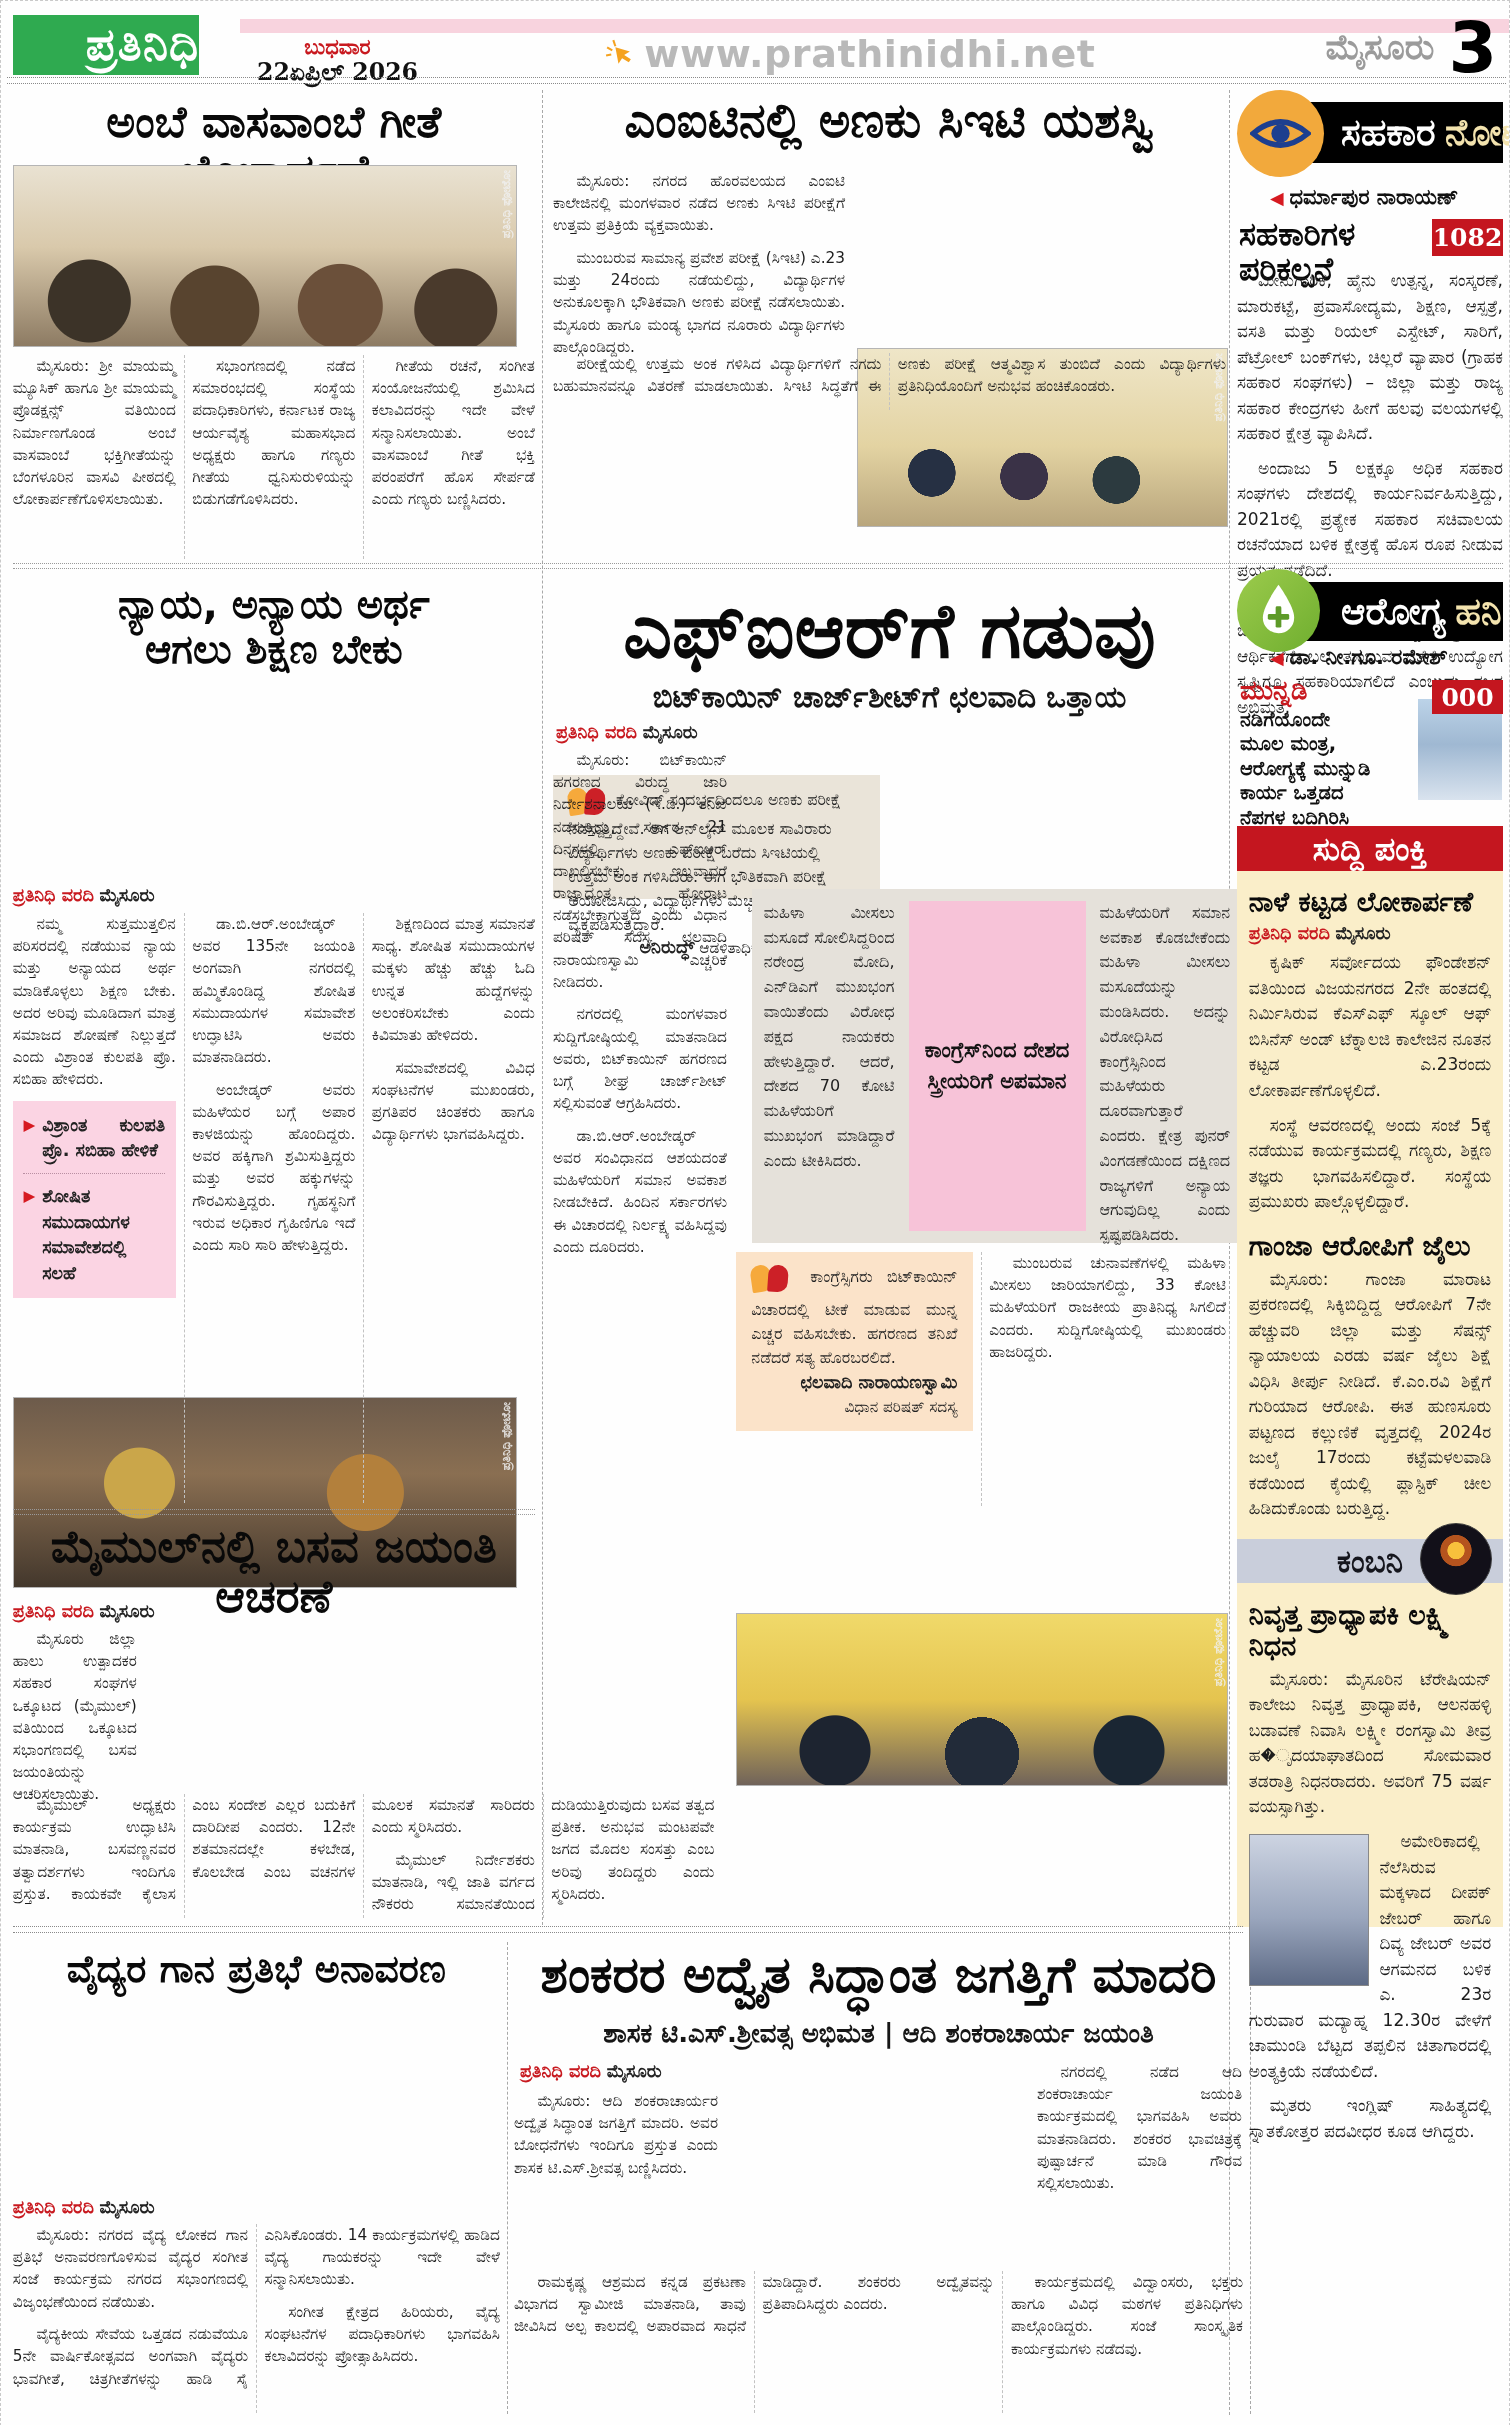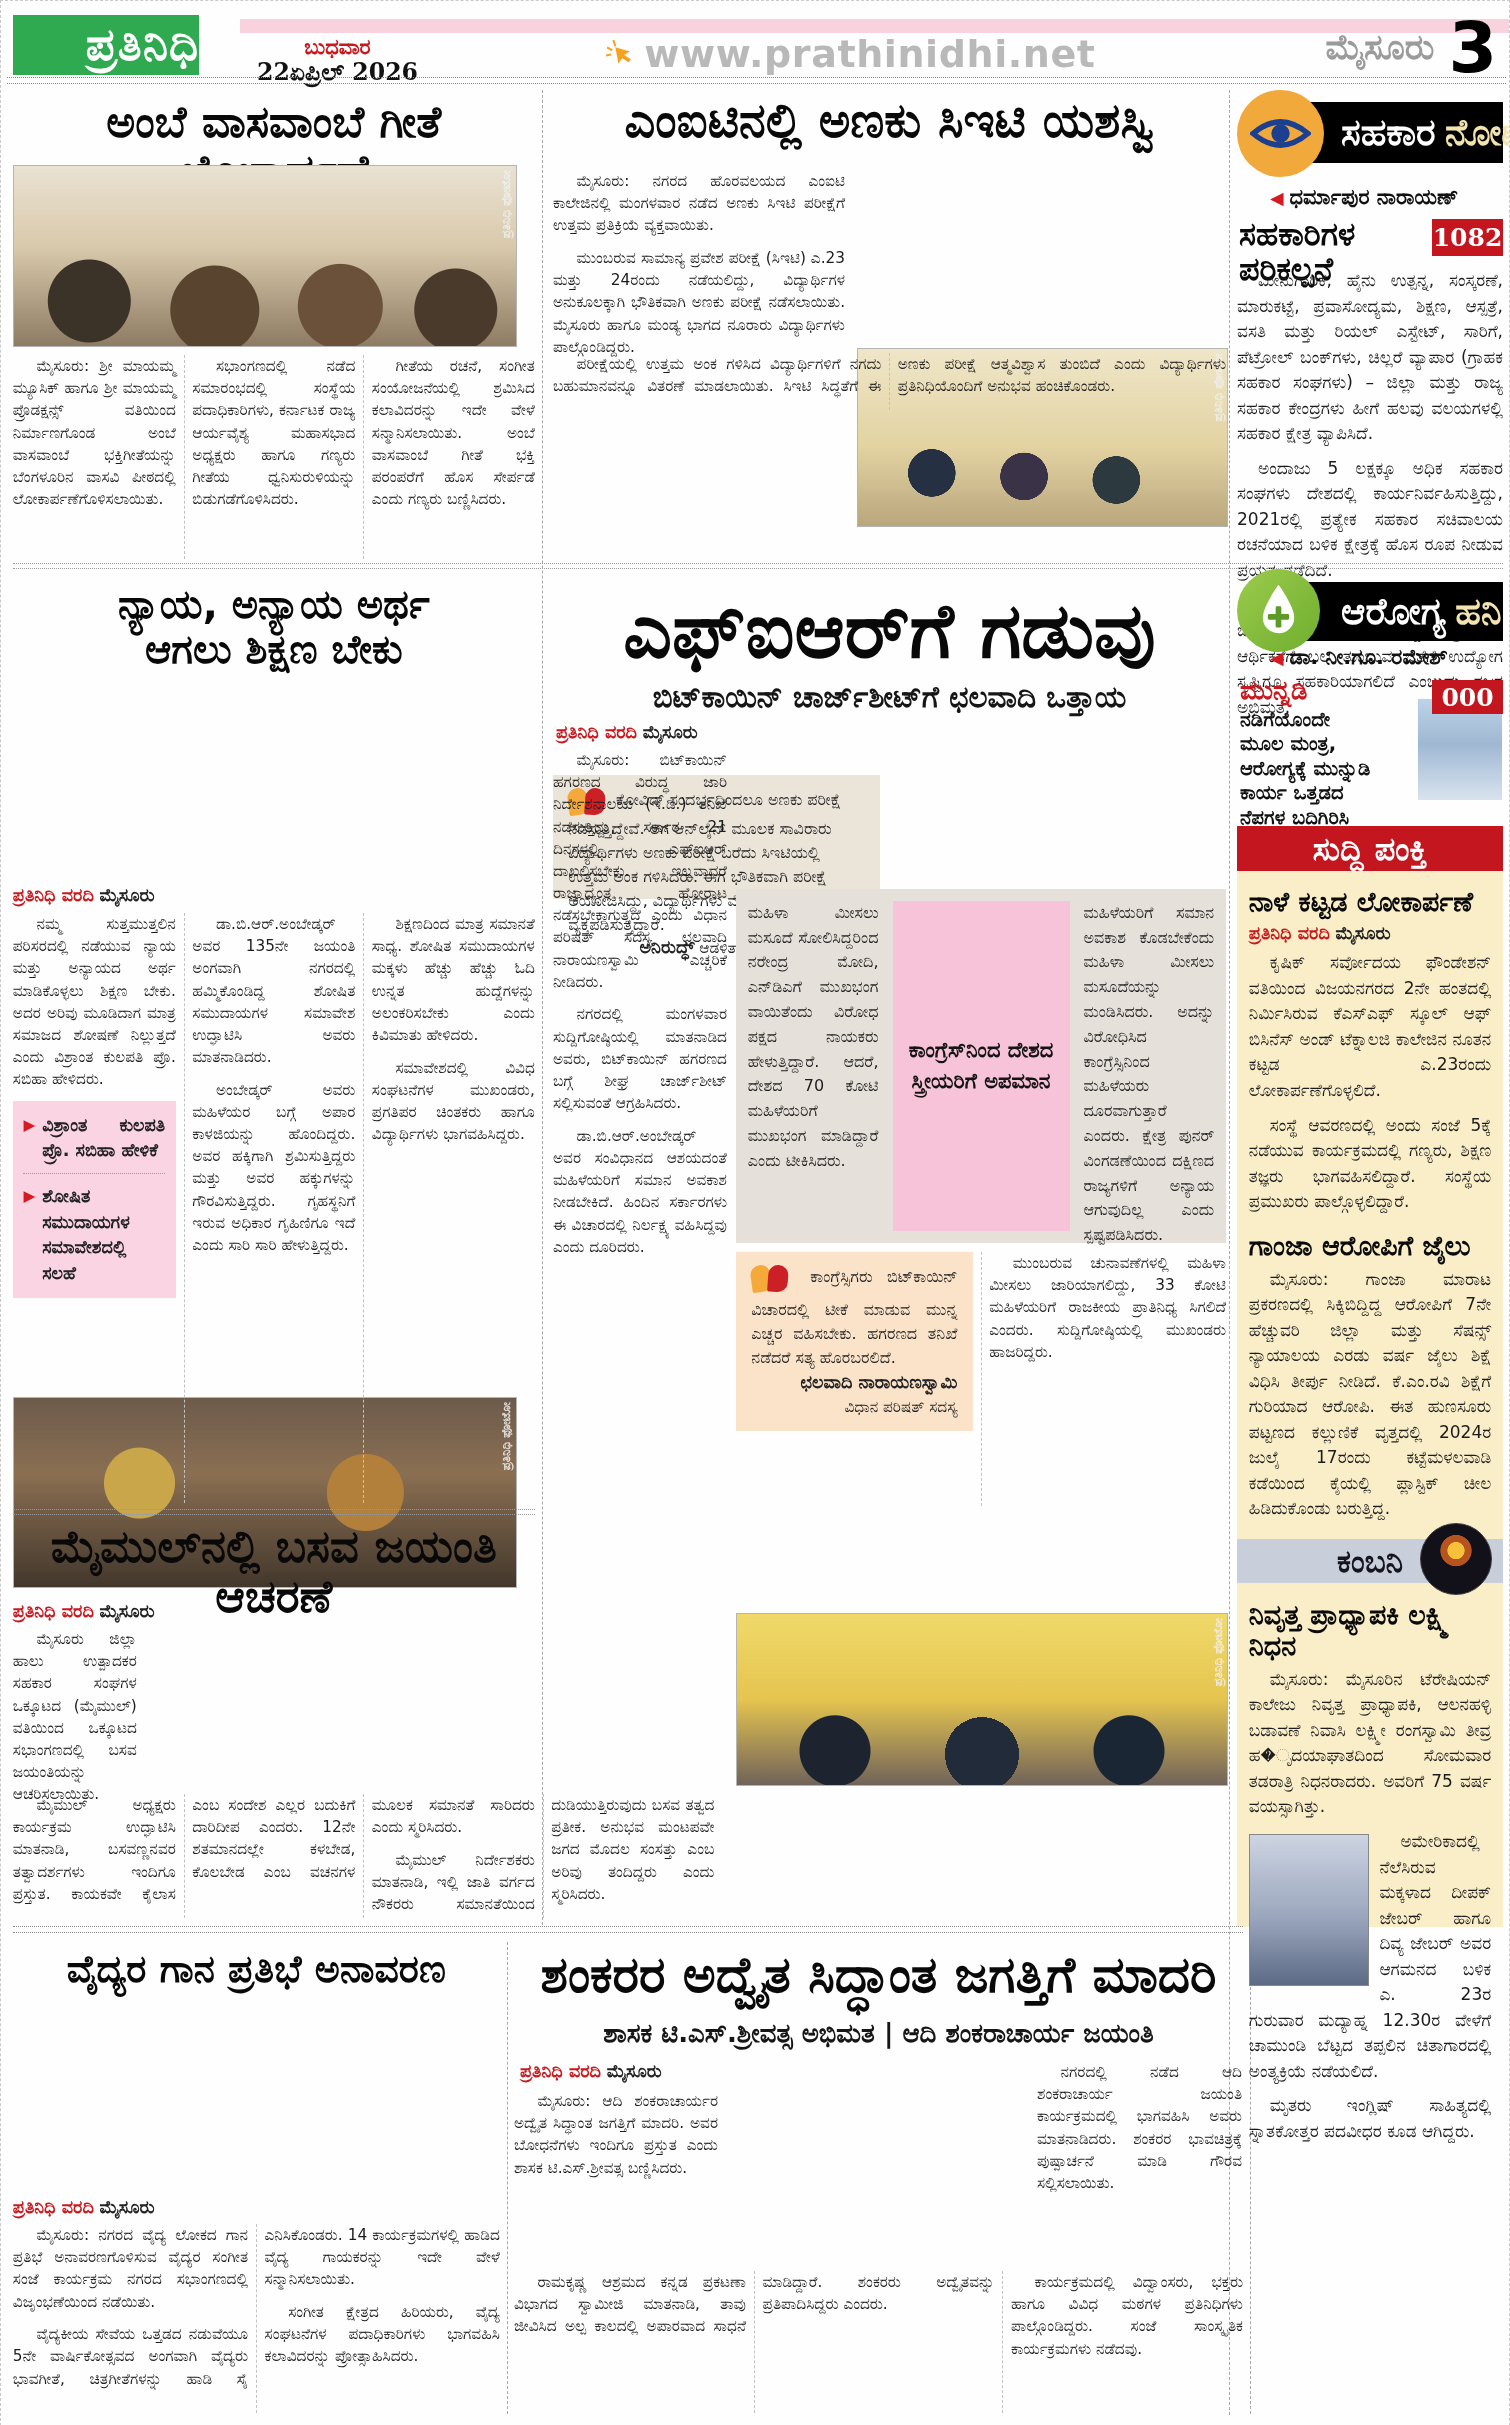--- a/index.html
+++ b/index.html
@@ -92,21 +92,21 @@
      radial-gradient(circle at 70% 50%, #b3803c 0 38px, transparent 39px),
      linear-gradient(180deg,#6d5b4b 0%,#8a6f52 40%,#43372c 100%);}
   .ph-e{background:
      radial-gradient(circle at 20% 80%, #1d2430 0 35px, transparent 36px),
      radial-gradient(circle at 50% 82%, #222b39 0 37px, transparent 37px),
      radial-gradient(circle at 80% 80%, #1a2633 0 35px, transparent 36px),
      linear-gradient(180deg,#f0d96a 0%,#e5c44f 50%,#70635a 100%);}
   .ph-c{background:linear-gradient(180deg,#bcd3e8 0%,#9fb8d2 45%,#d9e3ee 100%);}
   .ph-ar{background:linear-gradient(180deg,#efe8e2 0%,#d9d2cc 45%,#f4f2ef 100%);}
   
-  .gray-band{background:#e5e1da;display:flex;gap:14px;padding:11.8px;box-sizing:border-box;}
+  .gray-band{background:#e5e1da;display:flex;gap:14px;padding:11.8px;box-sizing:border-box;margin-left:16px;}
   .gray-band .gcol{flex:1;font-size:16px;line-height:1.55;text-align:justify;color:#1d1d1d;}
   
   .eye-circle{background:#f2a93c;}
   .health-circle{background:linear-gradient(135deg,#9ccb4c 0%,#6fae2f 100%);}
 </style>
 </head>
 <body>
 
 <div class="page">
 

